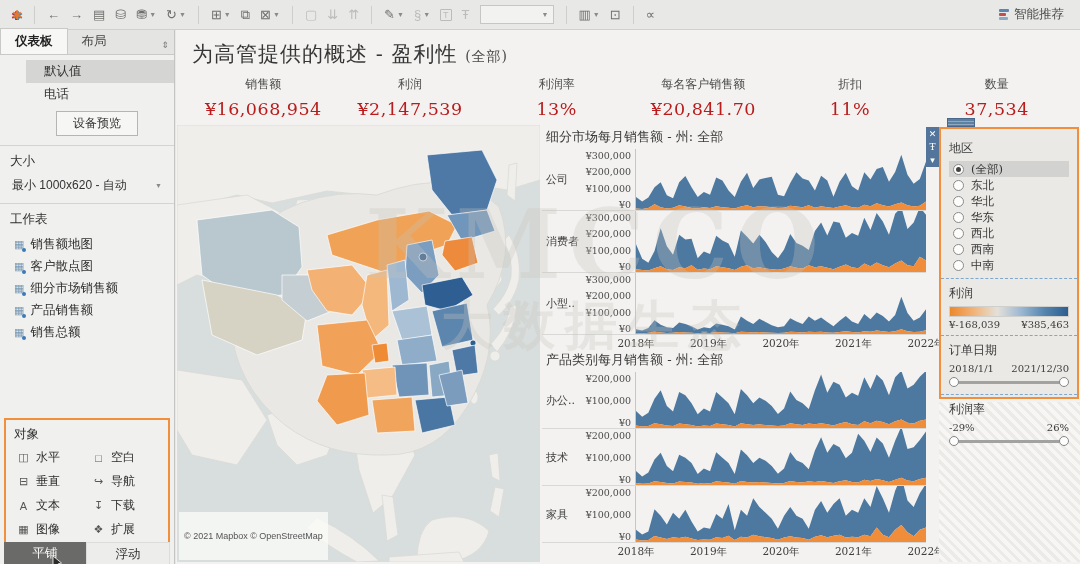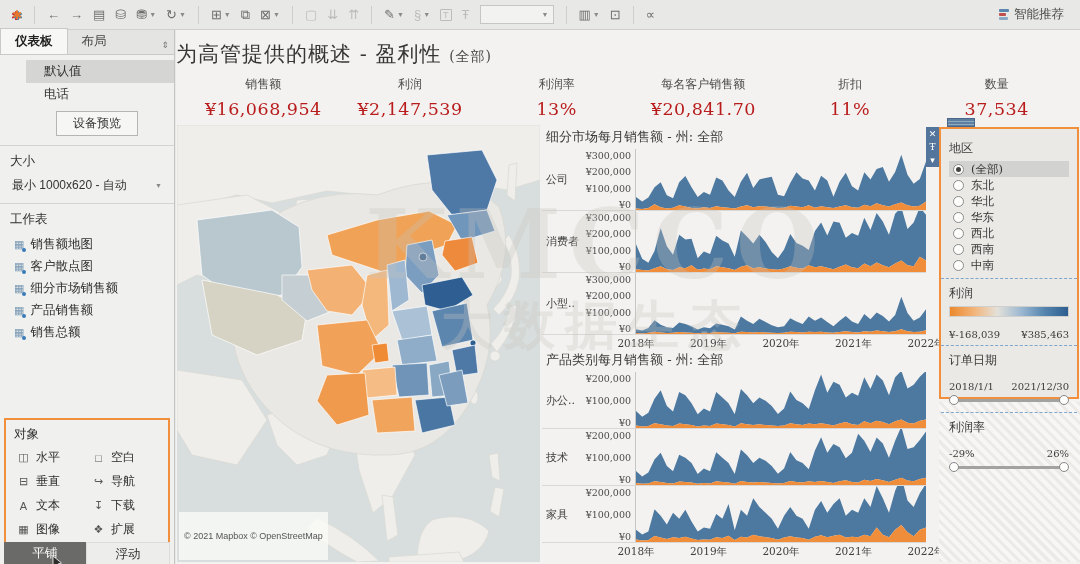--- a/index.html
+++ b/index.html
@@ -59,21 +59,21 @@
   .obj-item.highlight { background:#d5d5d3; }
   .obj-icon { font-size:11px; color:#555; width:13px; text-align:center; }
   .cursor-arrow { position:absolute; left:38px; top:12px; z-index:5; }
   .tile-row { position:absolute; left:4px; top:512px; width:166px; display:flex; }
   .tile-btn { flex:1.2; text-align:center; font-size:12.5px; padding:3px 0; cursor:pointer; }
   .tile-btn.sel { background:#6a6a68; color:#fff; }
   .tile-btn.plain { background:#ededeb; color:#333; border:1px solid #dcdcda; }
 
   
   .main { position:absolute; left:176px; top:30px; right:0; bottom:0; background:#f3f2f0; }
-  .dash-title { padding:10px 0 0 0; font-size:21px; color:#363636; letter-spacing:1px; }
+  .dash-title { padding:10px 0 0 16px; font-size:21px; color:#363636; letter-spacing:1px; }
   .dash-title .suffix { font-size:14px; color:#4a4a4a; }
   .kpi-row { display:flex; padding:8px 10px 0 14px; }
   .kpi { flex:1; text-align:center; }
   .kpi-label { font-size:12px; color:#4c4c4c; }
   .kpi-value { font-size:17.5px; color:#b91c1c; margin-top:6px; letter-spacing:0.5px; }
 
   .map-panel { position:absolute; left:1px; top:95px; width:363px; height:437px; overflow:hidden; background:#d8dedd; }
   .map-attrib { position:absolute; left:2px; bottom:2px; background:rgba(250,250,248,0.8);
     font-size:9px; color:#555; padding:19px 5px; z-index:4; }
 
@@ -94,21 +94,21 @@
   .fp-label { font-size:12px; color:#3a3a3a; margin:6px 0 4px; }
   .radio-row { display:flex; align-items:center; gap:7px; padding:1px 2px 1px 4px; height:16px; cursor:pointer; }
   .radio-row.sel { background:#d2d2d0; }
   .radio { width:11px; height:11px; border:1px solid #8a8a88; border-radius:50%; background:#fdfdfc;
     display:inline-flex; align-items:center; justify-content:center; flex:none; }
   .radio .dot { width:5px; height:5px; background:#444; border-radius:50%; }
   .radio-label { font-size:11.5px; color:#333; }
   .fsep { border-top:1.5px dashed #7fa7cb; margin:5px -8px 5px; }
   .grad { height:11px; border:1px solid #cfcfcd;
     background:linear-gradient(to right,#ec882d,#f2b377,#e4e1d9,#9db8d2,#5585ae,#2d5e8f); }
-  .range-labels { display:flex; justify-content:space-between; font-size:10px; color:#3c3c3c; margin-top:12px; }
+  .range-labels { display:flex; justify-content:space-between; font-size:10px; color:#3c3c3c; margin-top:2px; }
   .slider { position:relative; height:13px; margin-top:2px; }
   .slider .track { position:absolute; left:4px; right:4px; top:5px; height:3px; background:#a2a2a0; border-radius:2px; }
   .slider .handle { position:absolute; top:1px; width:10px; height:10px; border-radius:50%;
     background:#fdfdfc; border:1px solid #86868a; cursor:pointer; }
   .slider .handle.left { left:0; } .slider .handle.right { right:0; }
 
   .ctrl-strip { position:absolute; left:-15px; top:-2px; width:13px; background:#54759b;
     display:flex; flex-direction:column; align-items:center; padding:1px 0; gap:1px; }
   .ctrl-strip span { color:#fff; font-size:9px; line-height:12px; cursor:pointer; }
   .drag-handle { position:absolute; left:6px; top:-11px; width:28px; height:9px; background:#5d80a1;

